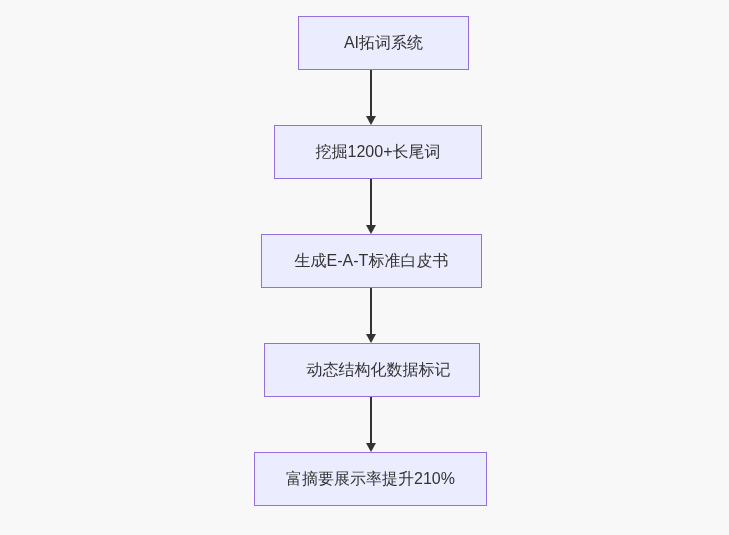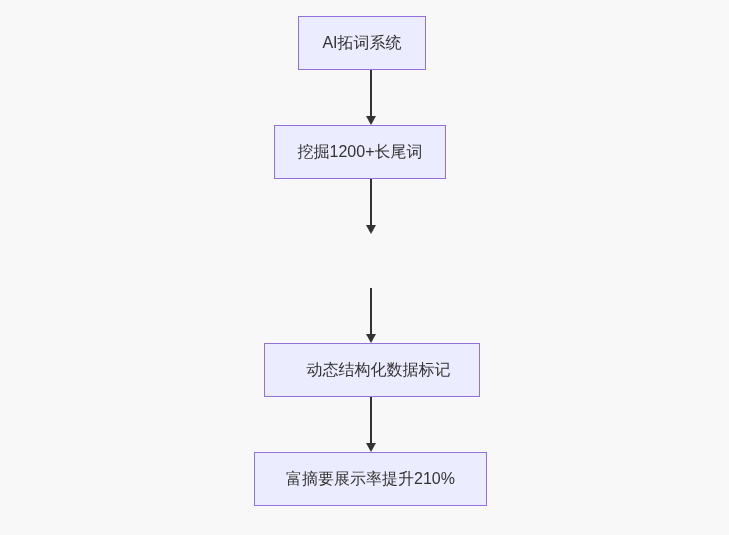--- a/index.html
+++ b/index.html
@@ -30,22 +30,22 @@
     background: var(--node-fill);
     border: 1.5px solid var(--node-border);
     color: var(--text-color);
     font-size: 16px;
     display: flex;
     align-items: center;
     justify-content: center;
     text-align: center;
     white-space: nowrap;
   }
-  .n1 { left: 298px; top: 16px;  width: 128px; }
-  .n2 { left: 274px; top: 125px; width: 172px; }
+  .n1 { left: 298px; top: 16px;  width: 171px; }
+  .n2 { left: 274px; top: 125px; width: 208px; }
   .n3 { left: 261px; top: 234px; width: 221px; }
   .n4 { left: 264px; top: 343px; width: 216px; padding-left: 13px; }
   .n5 { left: 254px; top: 452px; width: 233px; align-items: center; }
 
   .edge {
     position: absolute;
     left: 366px;
     width: 10px;
     height: 55px;
   }
@@ -88,20 +88,23 @@
 
   <div class="node n2">
     <span>挖掘1200+长尾词</span>
   </div>
 
   <div class="edge e2">
     <div class="line"></div>
     <div class="head"></div>
   </div>
 
+  <div class="node n3">
+    <span>生成E-A-T标准白皮书</span>
+  </div>
 
   <div class="edge e3">
     <div class="line"></div>
     <div class="head"></div>
   </div>
 
   <div class="node n4">
     <span>动态结构化数据标记</span>
   </div>
 

